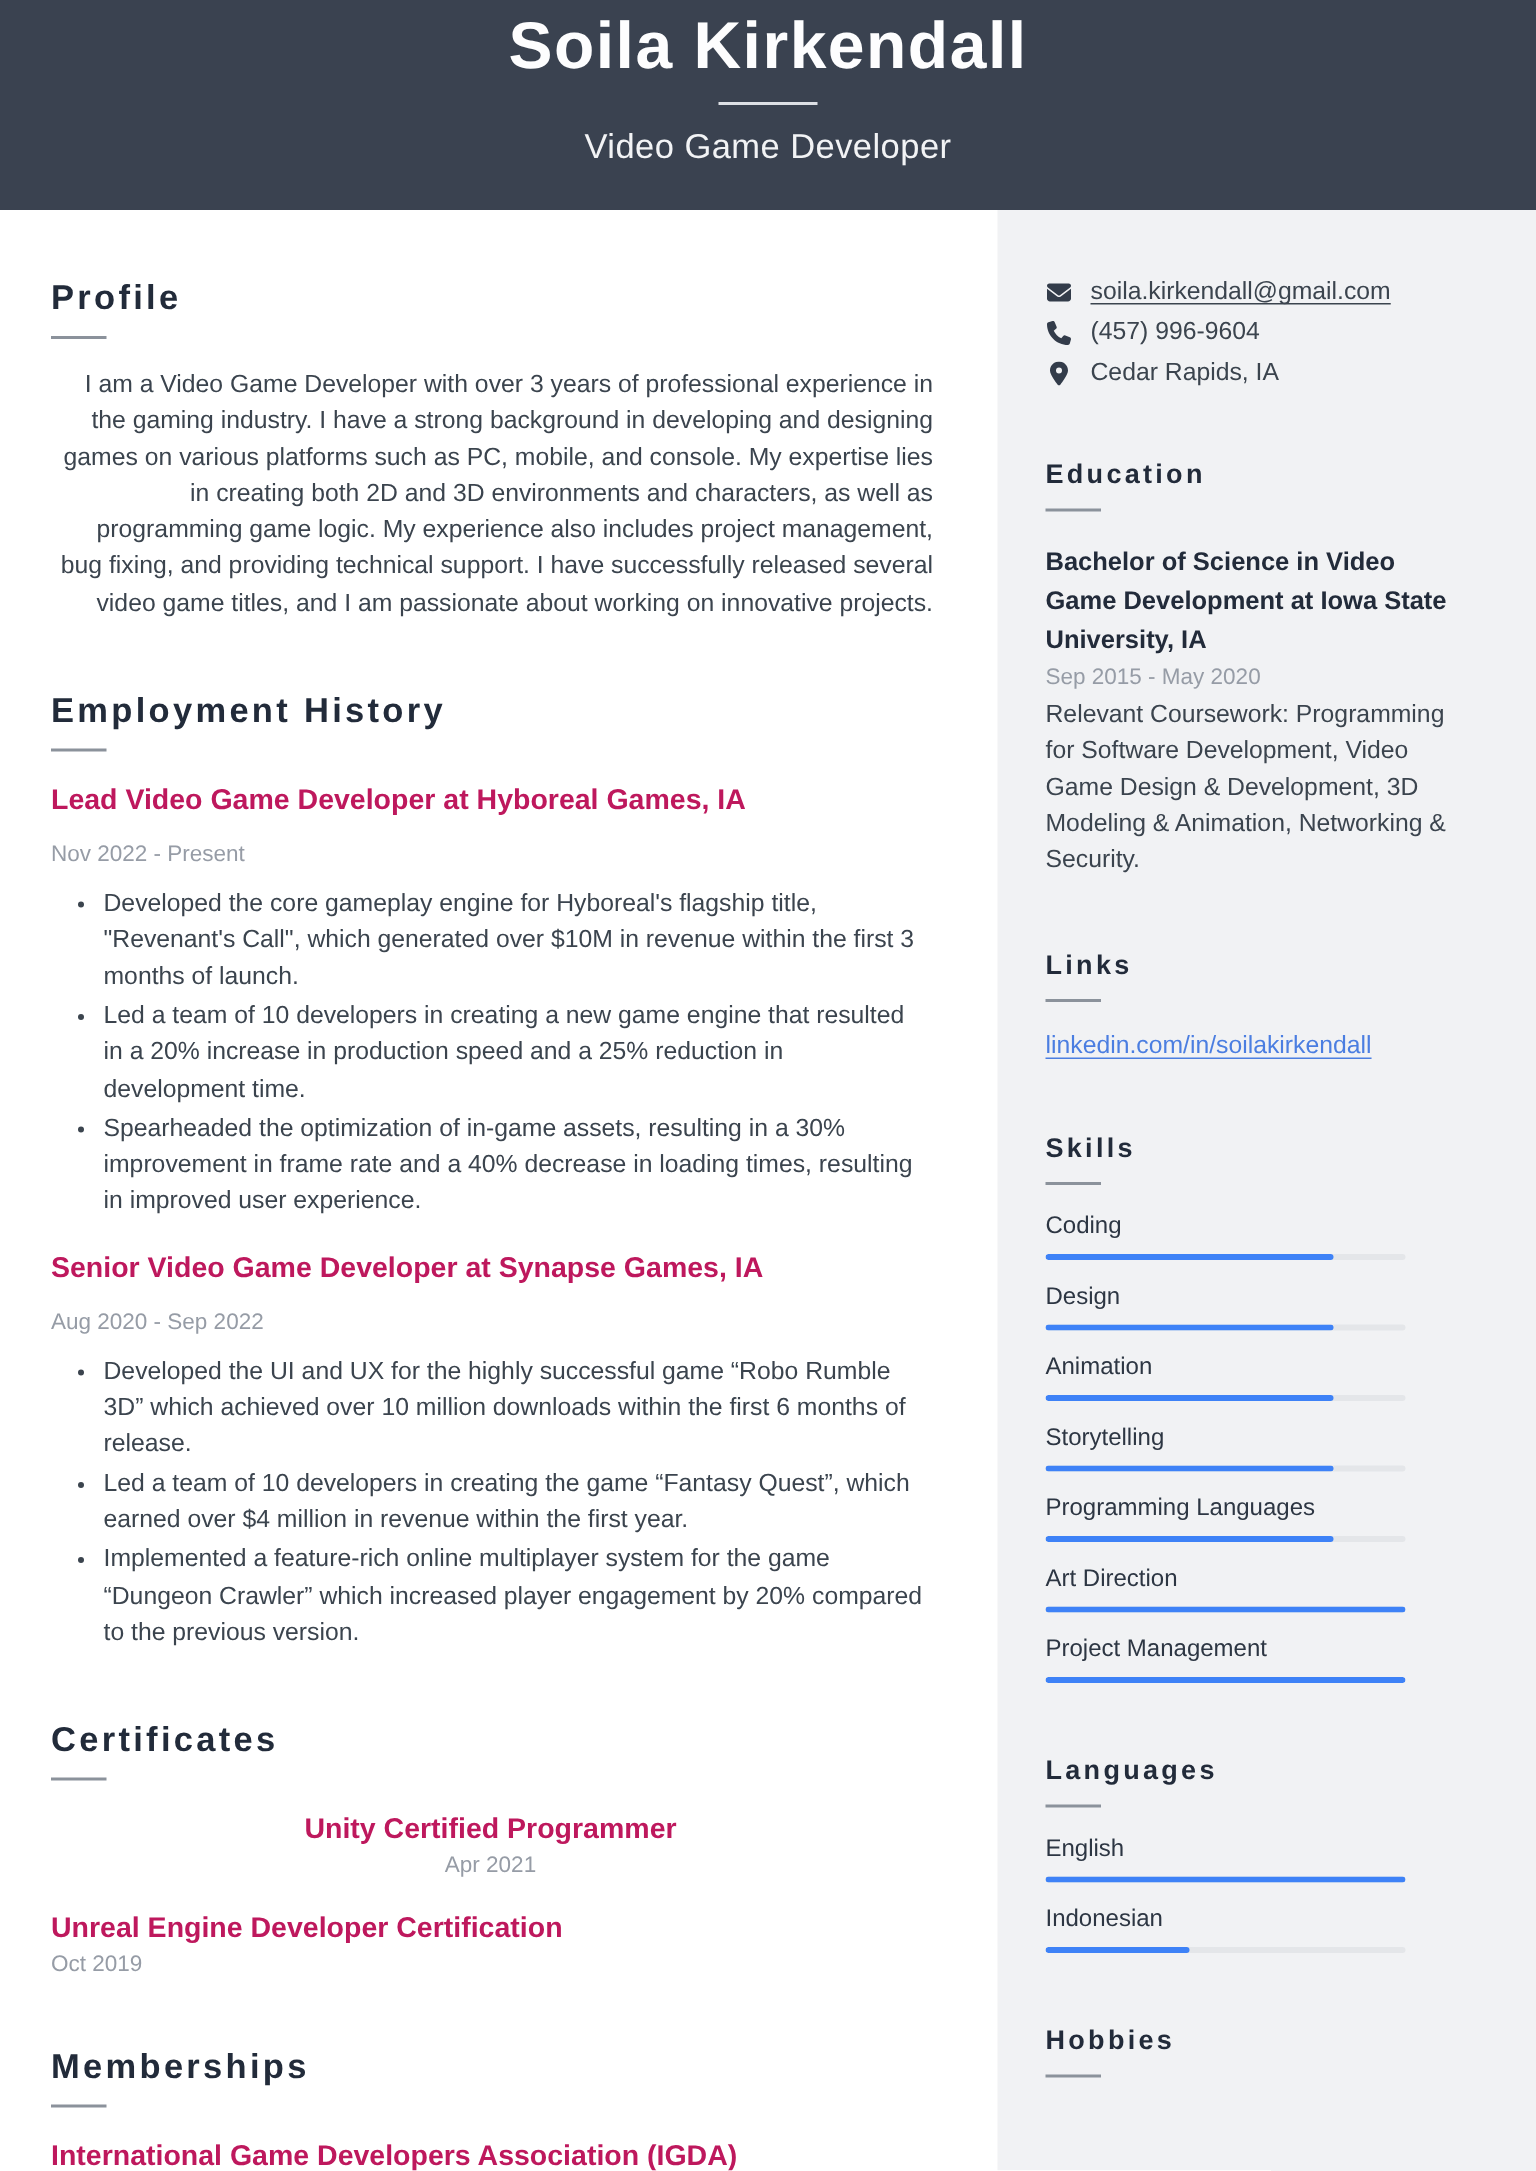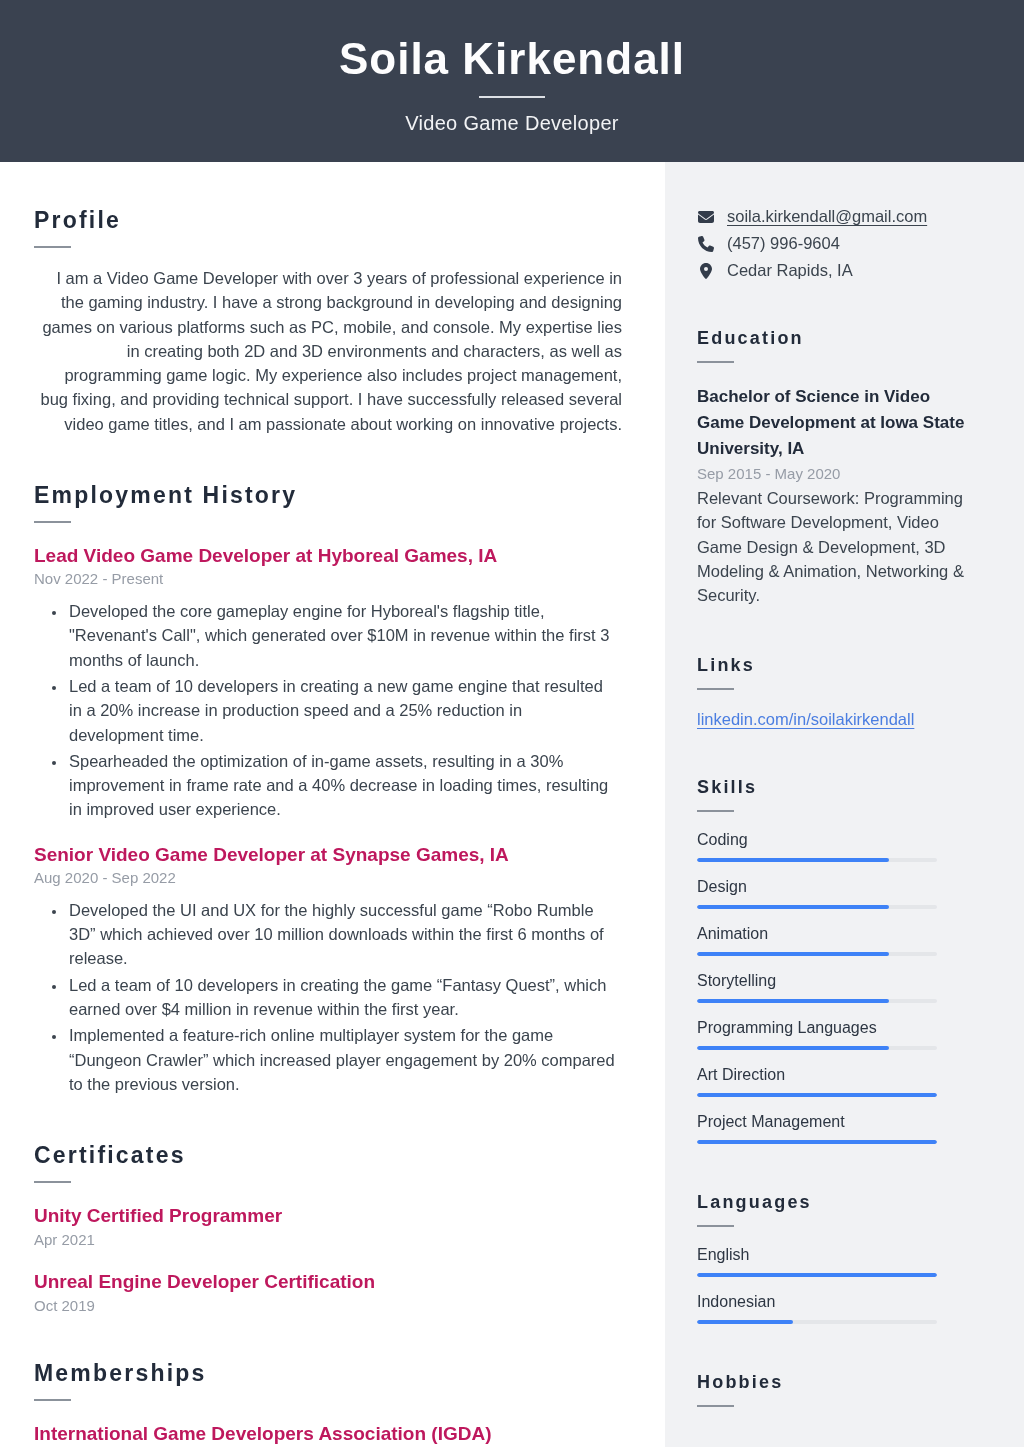--- a/index.html
+++ b/index.html
@@ -11,44 +11,44 @@
     height: 1447px;
     margin: 0 auto;
     background: #ffffff;
     overflow: hidden;
     display: flex;
     flex-direction: column;
   }
 
   
   .header {
-    height: 162px;
+    height: 140px;
     background: #3a4250;
     color: #ffffff;
     display: flex;
     flex-direction: column;
     align-items: center;
-    justify-content: center;
+    justify-content: flex-start;
     padding-top: 6px;
     flex: 0 0 auto;
   }
   .header h1 {
     font-size: 44px;
     font-weight: 700;
     letter-spacing: 1px;
     color: #fdfdfe;
   }
   .name-divider {
     width: 66px;
     height: 2px;
     background: #dde0e5;
     margin: 12px 0 14px 0;
   }
   .header .subtitle {
-    font-size: 20px;
+    font-size: 23px;
     color: #f2f3f5;
     letter-spacing: 0.3px;
   }
 
   
   .body-wrap {
     display: flex;
     flex: 1 1 auto;
   }
   .main {
@@ -90,37 +90,37 @@
   .job { margin-top: 21px; }
   .job h3, .cert h3, .membership h3 {
     font-size: 19px;
     font-weight: 700;
     color: #be185d;
     line-height: 23px;
   }
   .date-line {
     font-size: 15px;
     color: #969ca6;
-    margin-top: 3px;
+    margin-top: 16px;
   }
   .job ul {
     margin: 12px 0 0 0;
     padding-left: 33px;
     list-style: disc;
   }
   .job ul li {
     font-size: 16.5px;
     line-height: 24.3px;
     color: #3b444e;
     padding-left: 2px;
     margin-bottom: 2px;
   }
   .job ul li::marker { color: #3b444e; font-size: 14px; }
   .cert { margin-top: 22px; }
-  .cert:first-of-type { margin-top: 21px; }
+  .cert:first-of-type { margin-top: 21px; text-align: center; }
   .cert .date-line { margin-top: 4px; }
   .membership { margin-top: 21px; }
 
   
   .contact { margin-bottom: 48px; }
   .contact-row {
     display: flex;
     align-items: center;
     margin-bottom: 8px;
   }

